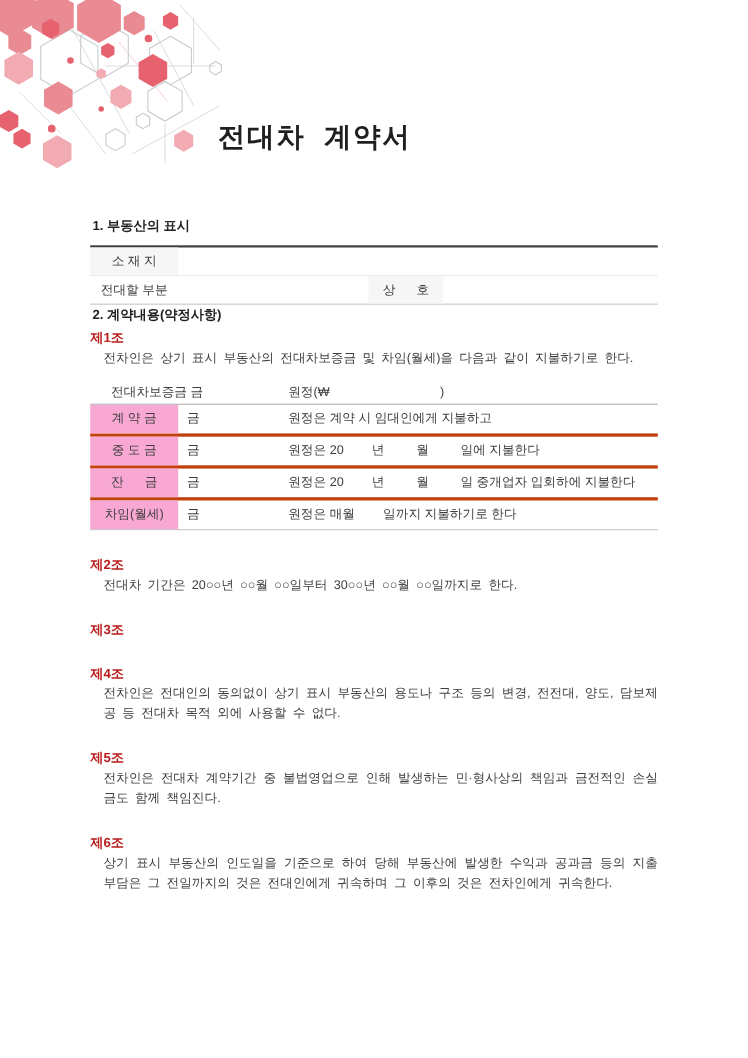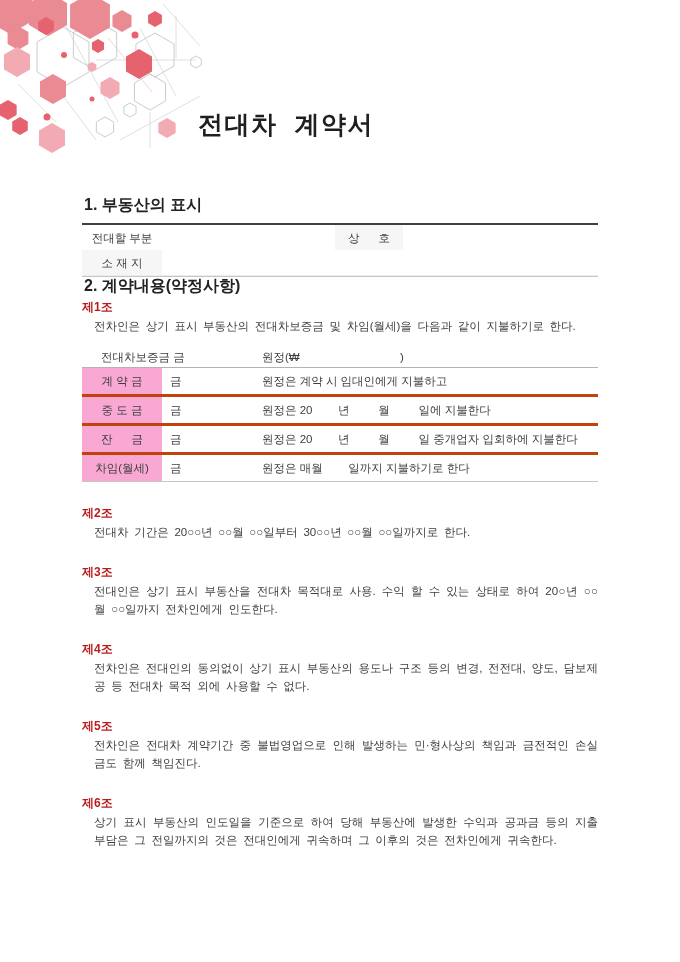--- a/index.html
+++ b/index.html
@@ -24,21 +24,21 @@
     white-space:pre;
   }
   .content{
     position:absolute;
     left:82px;top:196px;width:516px;
     font-size:11.5px;
     line-height:18px;
   }
   .sec-heading{
     font-weight:700;
-    font-size:16px;
+    font-size:12px;
     color:#222222;
     padding-left:2px;
     margin-bottom:9px;
   }
   .sec-heading.s2{margin-bottom:0;}
   
   .t1{border-top:2px solid #3f3f3f;border-bottom:1px solid #c6c6c6;}
   .t1-row{display:flex;align-items:center;height:25px;}
   .t1-row.r1{border-bottom:1px solid #ececec;}
   .cell{height:100%;display:flex;align-items:center;}
@@ -135,30 +135,30 @@
     </g>
   </svg>
 
   <h1 class="title">전대차  계약서</h1>
 
   <div class="content">
 
     <div class="sec-heading">1. 부동산의 표시</div>
 
     <div class="t1">
+      <div class="t1-row r1">
+        <div class="cell label shaded">소 재 지</div>
+        <div class="cell value"></div>
+      </div>
       <div class="t1-row r2">
         <div class="cell label">전대할 부분</div>
         <div class="cell value v1"></div>
         <div class="cell label shaded l2">상      호</div>
         <div class="cell value"></div>
       </div>
-      <div class="t1-row r1">
-        <div class="cell label shaded">소 재 지</div>
-        <div class="cell value"></div>
-      </div>
     </div>
 
     <div class="sec-heading s2">2. 계약내용(약정사항)</div>
 
     <div>
       <div class="art-no">제1조</div>
       <p class="art-body">전차인은 상기 표시 부동산의 전대차보증금 및 차임(월세)을 다음과 같이 지불하기로 한다.</p>
     </div>
 
     <div class="deposit-line">
@@ -190,21 +190,20 @@
       </div>
     </div>
 
     <div class="article">
       <div class="art-no">제2조</div>
       <p class="art-body">전대차 기간은 20○○년 ○○월 ○○일부터 30○○년 ○○월 ○○일까지로 한다.</p>
     </div>
 
     <div class="article">
       <div class="art-no">제3조</div>
-      <p class="art-body">전대인은 상기 표시 부동산을 전대차 목적대로 사용. 수익 할 수 있는 상태로 하여 20○년 ○○월 ○○일까지 전차인에게 인도한다.</p>
     </div>
 
     <div class="article">
       <div class="art-no">제4조</div>
       <p class="art-body">전차인은 전대인의 동의없이 상기 표시 부동산의 용도나 구조 등의 변경, 전전대, 양도, 담보제공 등 전대차 목적 외에 사용할 수 없다.</p>
     </div>
 
     <div class="article">
       <div class="art-no">제5조</div>
       <p class="art-body">전차인은 전대차 계약기간 중 불법영업으로 인해 발생하는 민·형사상의 책임과 금전적인 손실금도 함께 책임진다.</p>

